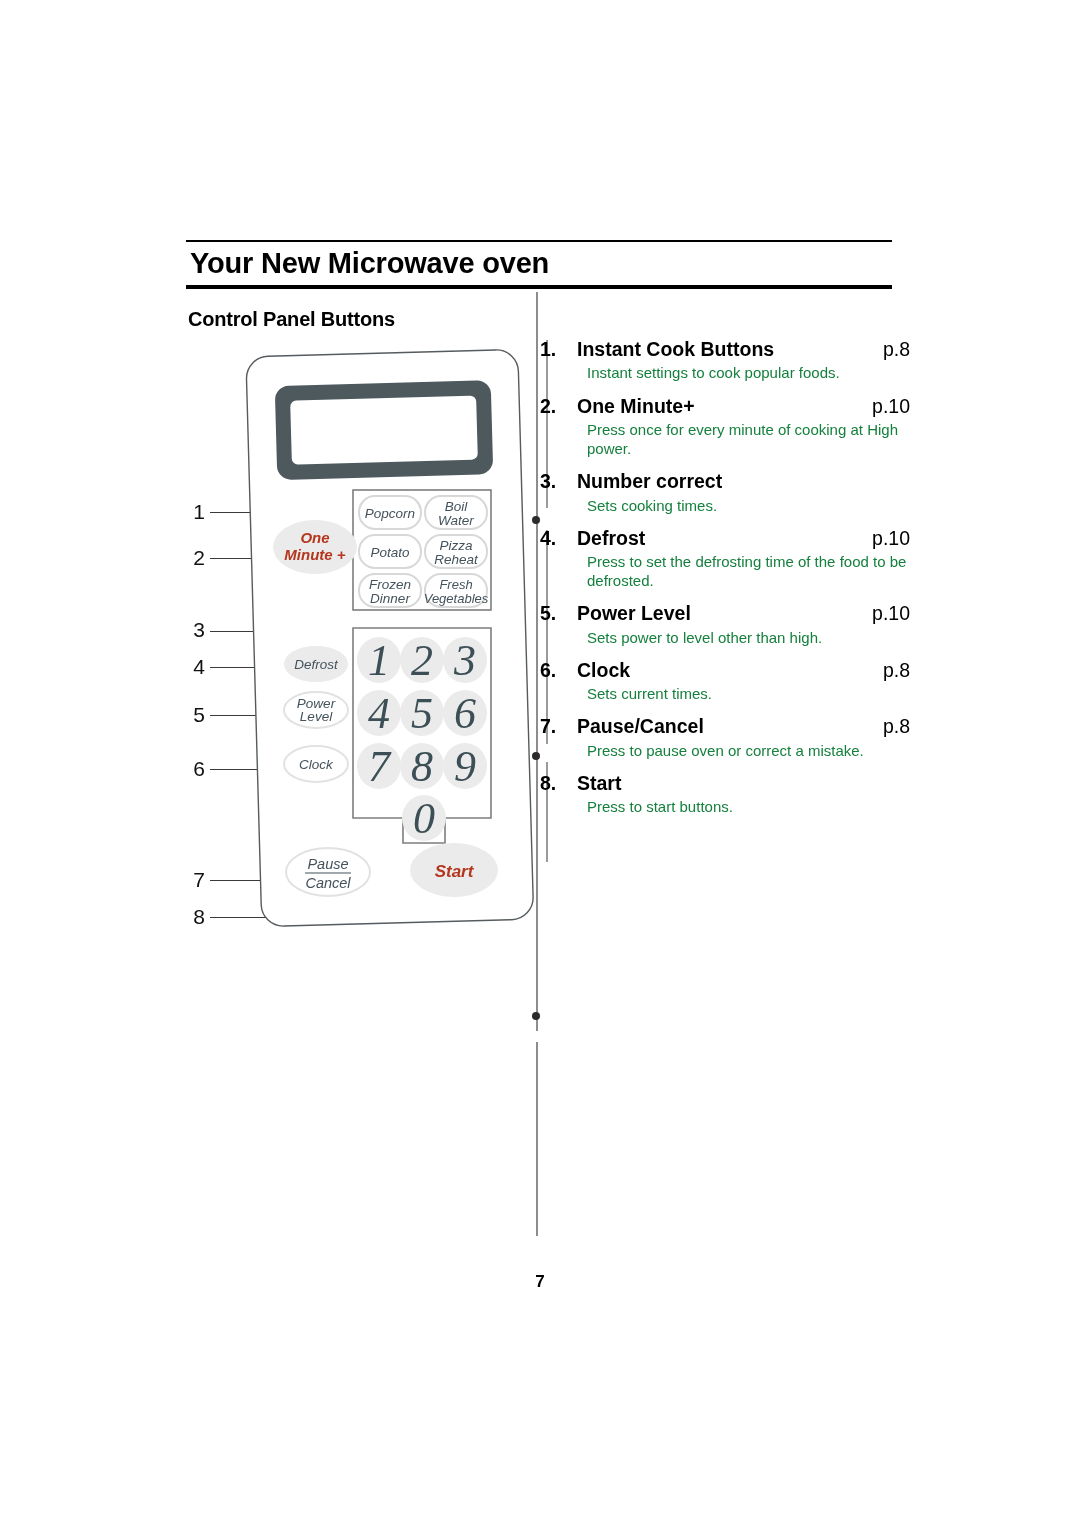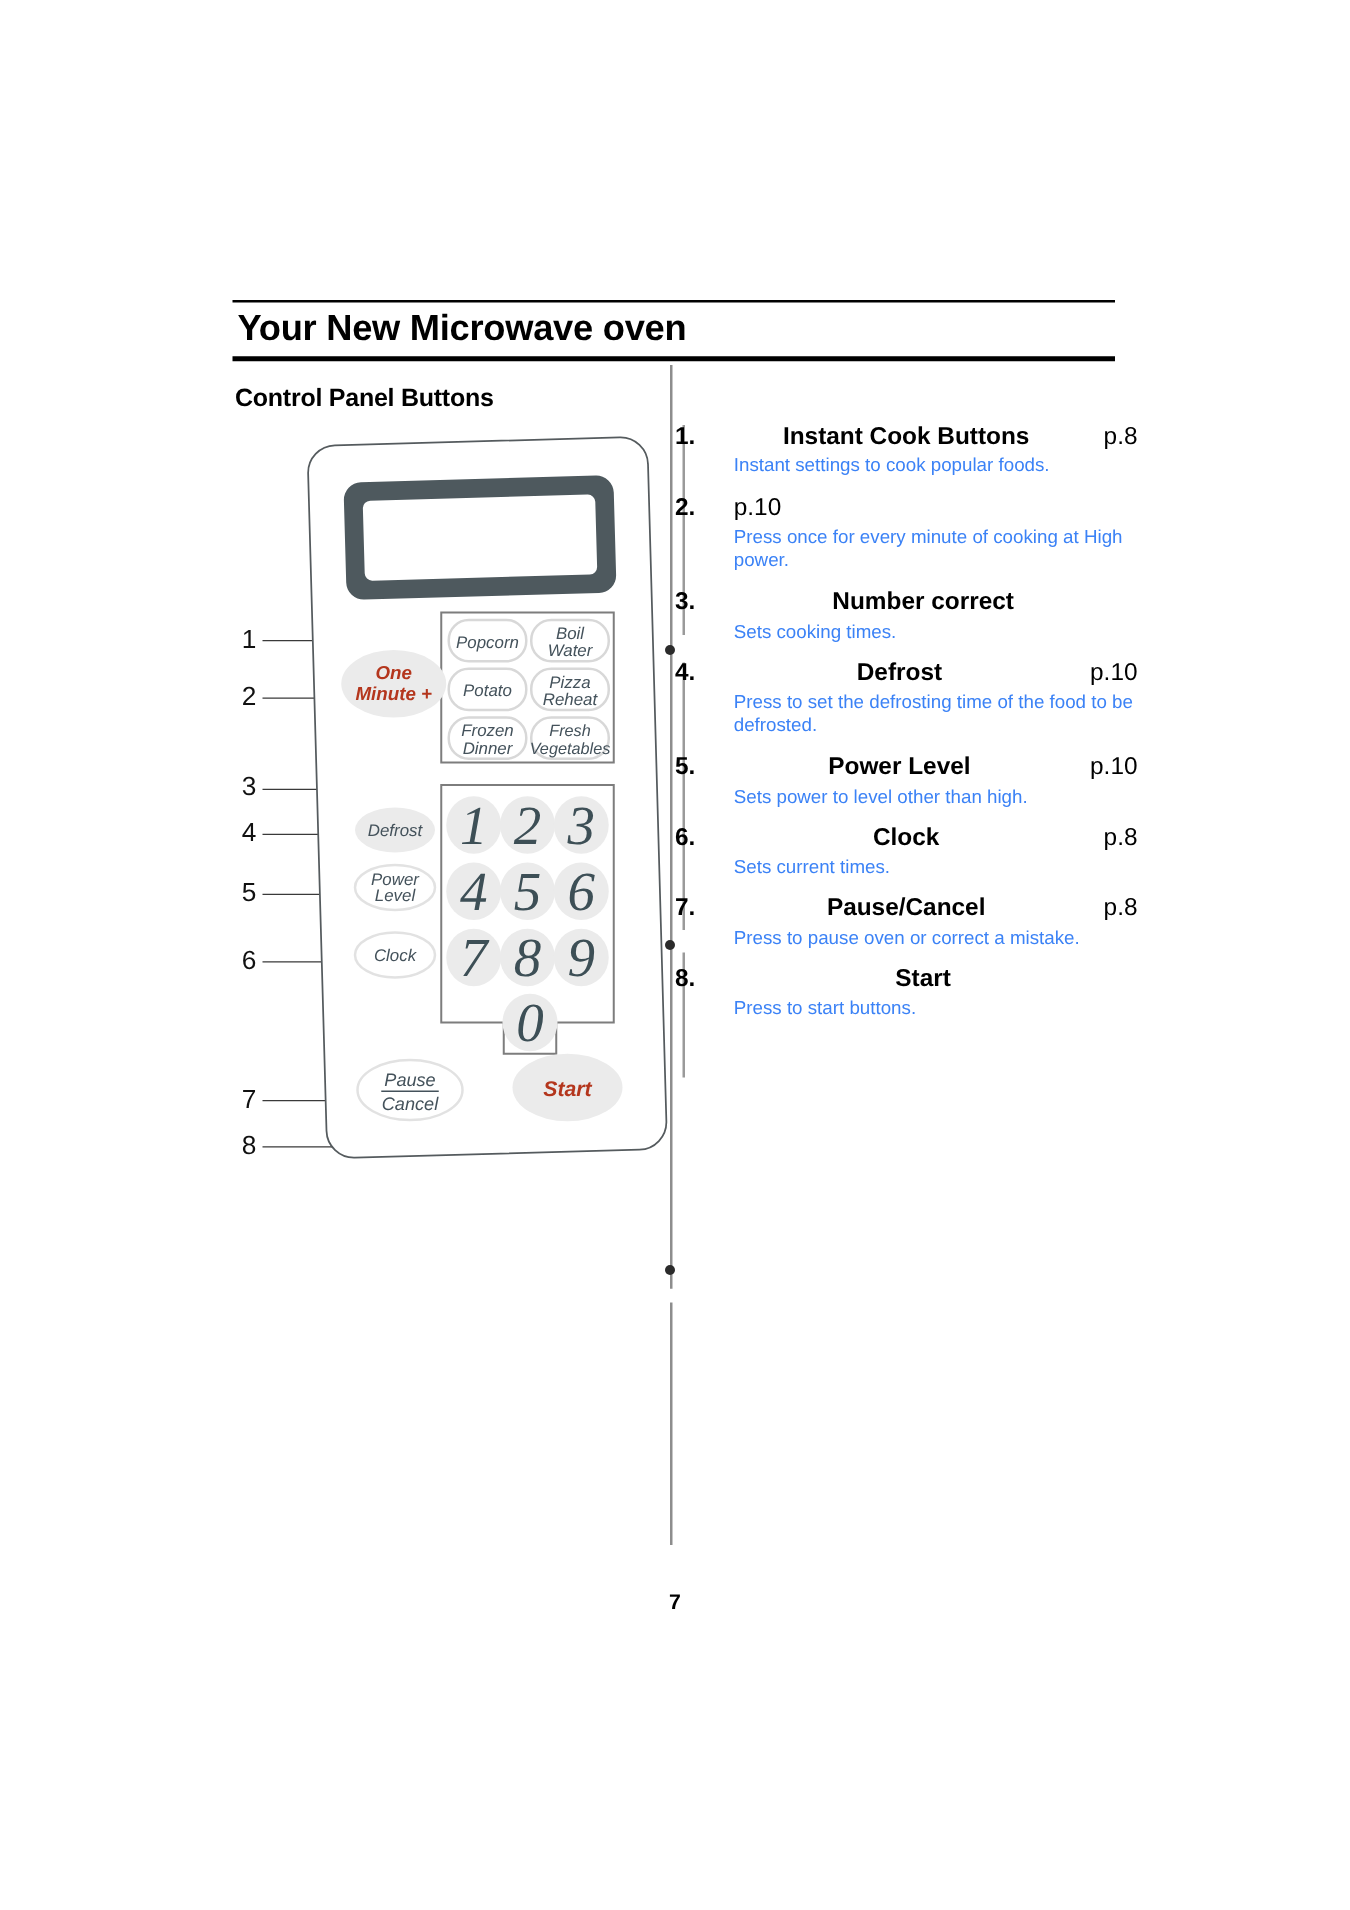--- a/index.html
+++ b/index.html
@@ -104,32 +104,32 @@
     font-weight: bold;
     font-size: 19.5px;
     line-height: 1.35;
     padding-bottom: 1px;
   }
   .spec-num {
     width: 37px;
     flex: 0 0 37px;
     font-weight: bold;
   }
-  .spec-label { flex: 1 1 auto; white-space: nowrap; text-align: center; }
+  .spec-label { flex: 1 1 auto; white-space: nowrap; }
   .spec-page {
     flex: 0 0 auto;
     font-weight: normal;
     padding-left: 10px;
   }
   .spec-desc {
     margin-left: 47px;
     font-size: 15px;
     line-height: 1.28;
     padding-bottom: 8px;
-    color: #3b82f6;
+    color: #15803d;
   }
 
   
   .callout {
     position: absolute;
     font-size: 21px;
     color: #111;
     width: 20px;
     text-align: right;
   }
@@ -206,20 +206,21 @@
         <span class="spec-num">1.</span>
         <span class="spec-label">Instant Cook Buttons</span>
         <span class="spec-page">p.8</span>
       </div>
       <div class="spec-desc">Instant settings to cook popular foods.</div>
     </div>
 
     <div class="spec-item">
       <div class="spec-head">
         <span class="spec-num">2.</span>
+        <span class="spec-label">One Minute+</span>
         <span class="spec-page">p.10</span>
       </div>
       <div class="spec-desc">Press once for every minute of cooking at High power.</div>
     </div>
 
     <div class="spec-item">
       <div class="spec-head">
         <span class="spec-num">3.</span>
         <span class="spec-label">Number correct</span>
         <span class="spec-page"></span>

